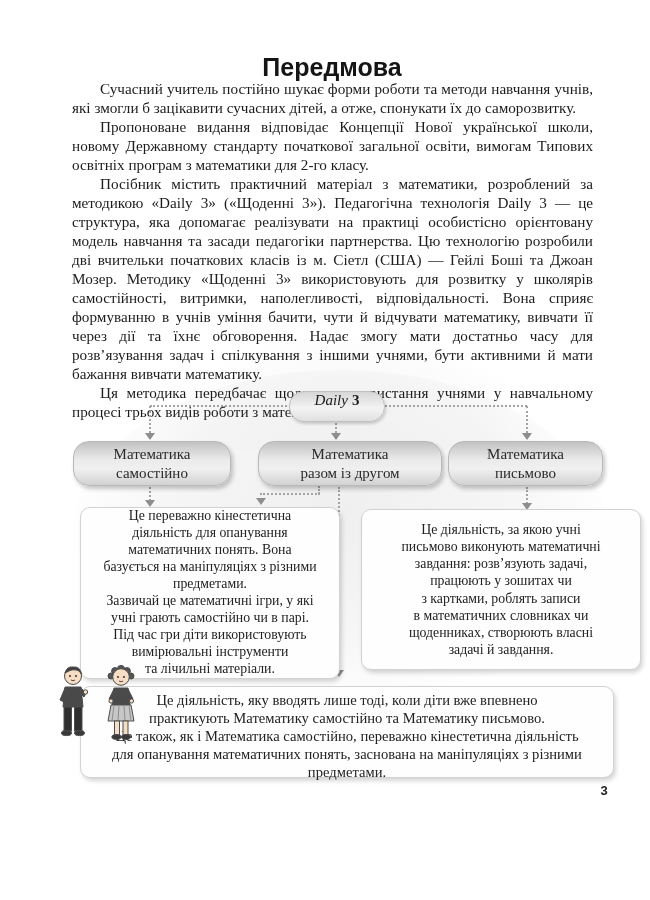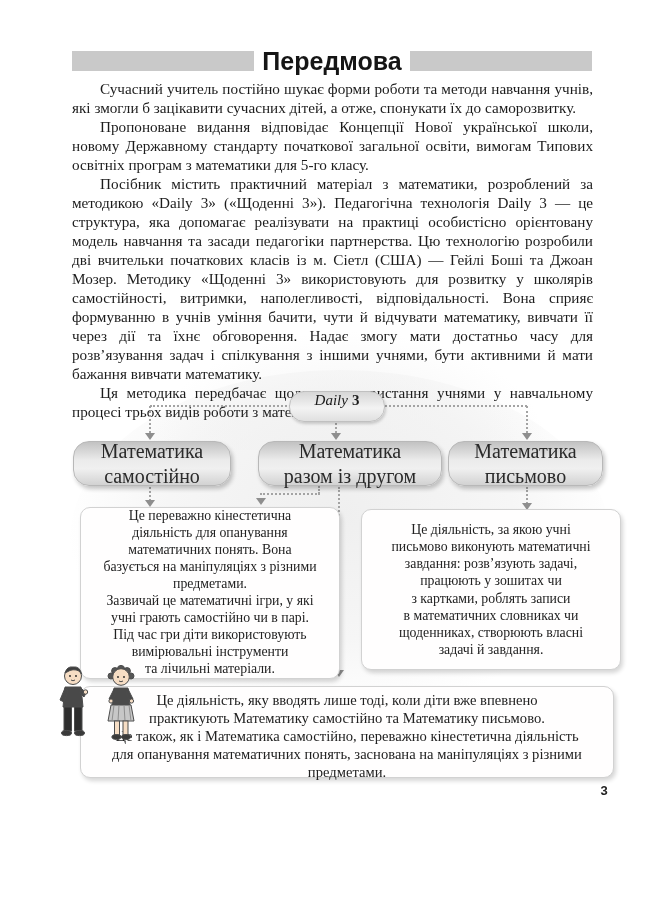--- a/index.html
+++ b/index.html
@@ -16,21 +16,21 @@
   }
   .swirl2{
     position:absolute;left:150px;top:330px;width:400px;height:120px;
     background:radial-gradient(ellipse at 50% 100%, #f1f1f1 0%, rgba(255,255,255,0) 70%);
     pointer-events:none;
   }
 
   
   .header{
     position:absolute;left:72px;top:46px;width:520px;height:30px;
-    display:flex;align-items:center;gap:8px;
+    display:flex;align-items:center;gap:8px;flex-direction:column;
   }
   .header .bar{flex:1;height:20px;background:#c9c9c9;}
   .header h1{
     margin:0;font-family:"Liberation Sans", sans-serif;font-weight:bold;
     font-size:25px;line-height:26px;color:#151515;white-space:nowrap;
   }
 
   
   .intro{
     position:absolute;left:72px;top:79px;width:521px;
@@ -55,34 +55,34 @@
     font-size:15px;z-index:2;
   }
   .capsule .w{font-style:italic;}
   .capsule .n{font-weight:bold;margin-left:4px;}
   .node{
     position:absolute;top:441px;height:43px;border-radius:16px;
     border:1px solid #b8b8b8;
     background:linear-gradient(180deg,#c2c2c2 0%,#ebebeb 42%,#f0f0f0 62%,#d2d2d2 100%);
     box-shadow:2px 3px 4px rgba(0,0,0,0.22);
     display:flex;align-items:center;justify-content:center;text-align:center;
-    font-size:20px;line-height:1.25;color:#2a2a2a;white-space:pre-line;z-index:2;
+    font-size:15px;line-height:1.25;color:#2a2a2a;white-space:pre-line;z-index:2;
   }
   .node.n1{left:73px;width:156px;}
   .node.n2{left:258px;width:182px;}
   .node.n3{left:448px;width:153px;}
 
   .note{
     position:absolute;background:#fffefe;border:1.5px solid #d2d2d2;border-radius:10px;
     box-shadow:2px 3px 4px rgba(0,0,0,0.16);
     display:flex;align-items:center;justify-content:center;text-align:center;
     white-space:pre-line;color:#222;z-index:1;margin-left:12px;
   }
   .note.left{left:68px;top:507px;width:260px;height:172px;font-size:13.8px;line-height:16.9px;padding:2px 4px;box-sizing:border-box;}
-  .note.right{left:349px;top:509px;width:260px;height:161px;font-size:13.8px;line-height:17.2px;padding:2px 19px;box-sizing:border-box;}
+  .note.right{left:349px;top:509px;width:280px;height:161px;font-size:13.8px;line-height:17.2px;padding:2px 19px;box-sizing:border-box;}
   .note.bottom{left:68px;top:686px;width:534px;height:92px;font-size:14.6px;line-height:18px;padding:4px 6px;box-sizing:border-box;align-items:flex-start;}
 
   .kids{position:absolute;left:53px;top:663px;z-index:3;}
 
   .pagenum{
     position:absolute;left:594px;top:783px;width:20px;text-align:center;
     font-family:"Liberation Sans", sans-serif;font-weight:bold;font-size:13px;color:#222;
   }
 </style>
 </head>
@@ -93,21 +93,21 @@
   <div class="swirl2"></div>
 
   <div class="header">
     <div class="bar"></div>
     <h1>Передмова</h1>
     <div class="bar"></div>
   </div>
 
   <div class="intro">
     <p>Сучасний учитель постійно шукає форми роботи та методи навчання учнів, які змогли б зацікавити сучасних дітей, а отже, спонукати їх до саморозвитку.</p>
-    <p>Пропоноване видання відповідає Концепції Нової української школи, новому Державному стандарту початкової загальної освіти, вимогам Типових освітніх програм з математики для 5-го класу.</p>
+    <p>Пропоноване видання відповідає Концепції Нової української школи, новому Державному стандарту початкової загальної освіти, вимогам Типових освітніх програм з математики для 2-го класу.</p>
     <p>Посібник містить практичний матеріал з математики, розроблений за методикою «Daily 3» («Щоденні 3»). Педагогічна технологія Daily 3 — це структура, яка допомагає реалізувати на практиці особистісно орієнтовану модель навчання та засади педагогіки партнерства. Цю технологію розробили дві вчительки початкових класів із м. Сіетл (США) — Гейлі Боші та Джоан Мозер. Методику «Щоденні 3» використовують для розвитку у школярів самостійності, витримки, наполегливості, відповідальності. Вона сприяє формуванню в учнів уміння бачити, чути й відчувати математику, вивчати її через дії та їхнє обговорення. Надає змогу мати достатньо часу для розв’язування задач і спілкування з іншими учнями, бути активними й мати бажання вивчати математику.</p>
     <p>Ця методика передбачає щоденне використання учнями у навчальному процесі трьох видів роботи з математики.</p>
   </div>
 
   <div class="dot-h" style="left:150px;top:405px;width:377px;"></div>
 
   <div class="capsule">
     <span class="w">Daily</span>
     <span class="n">3</span>
   </div>

